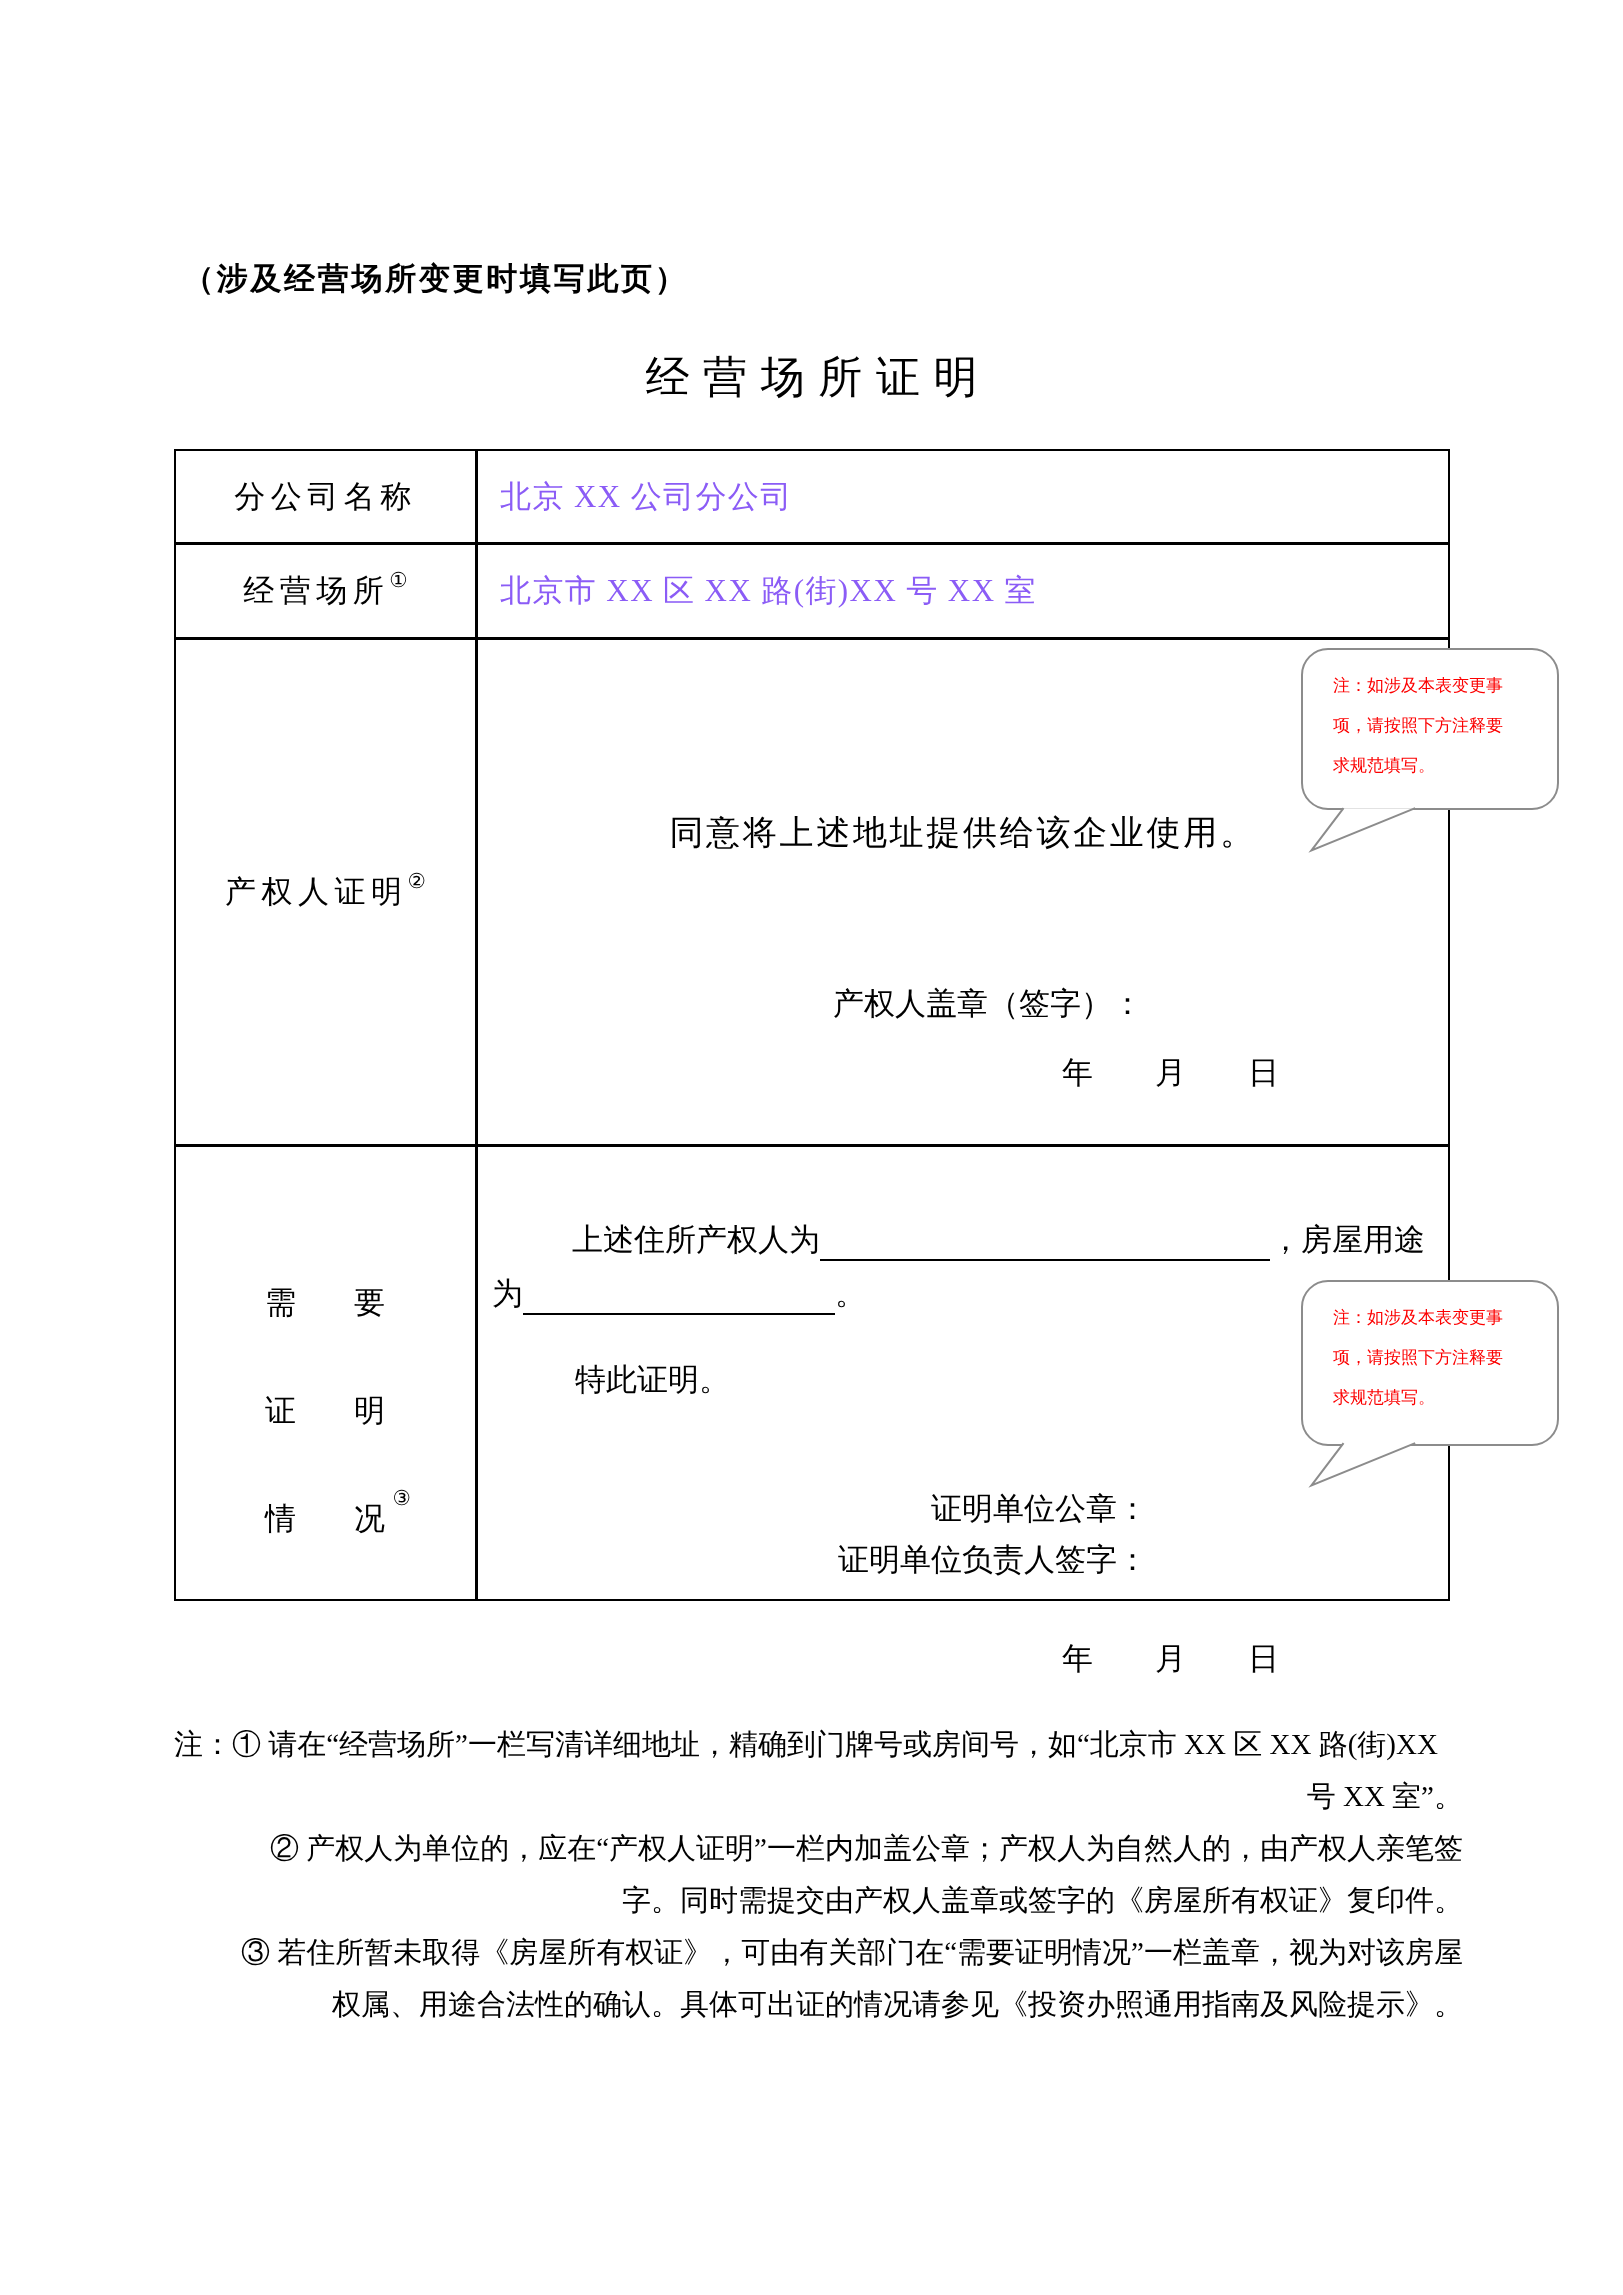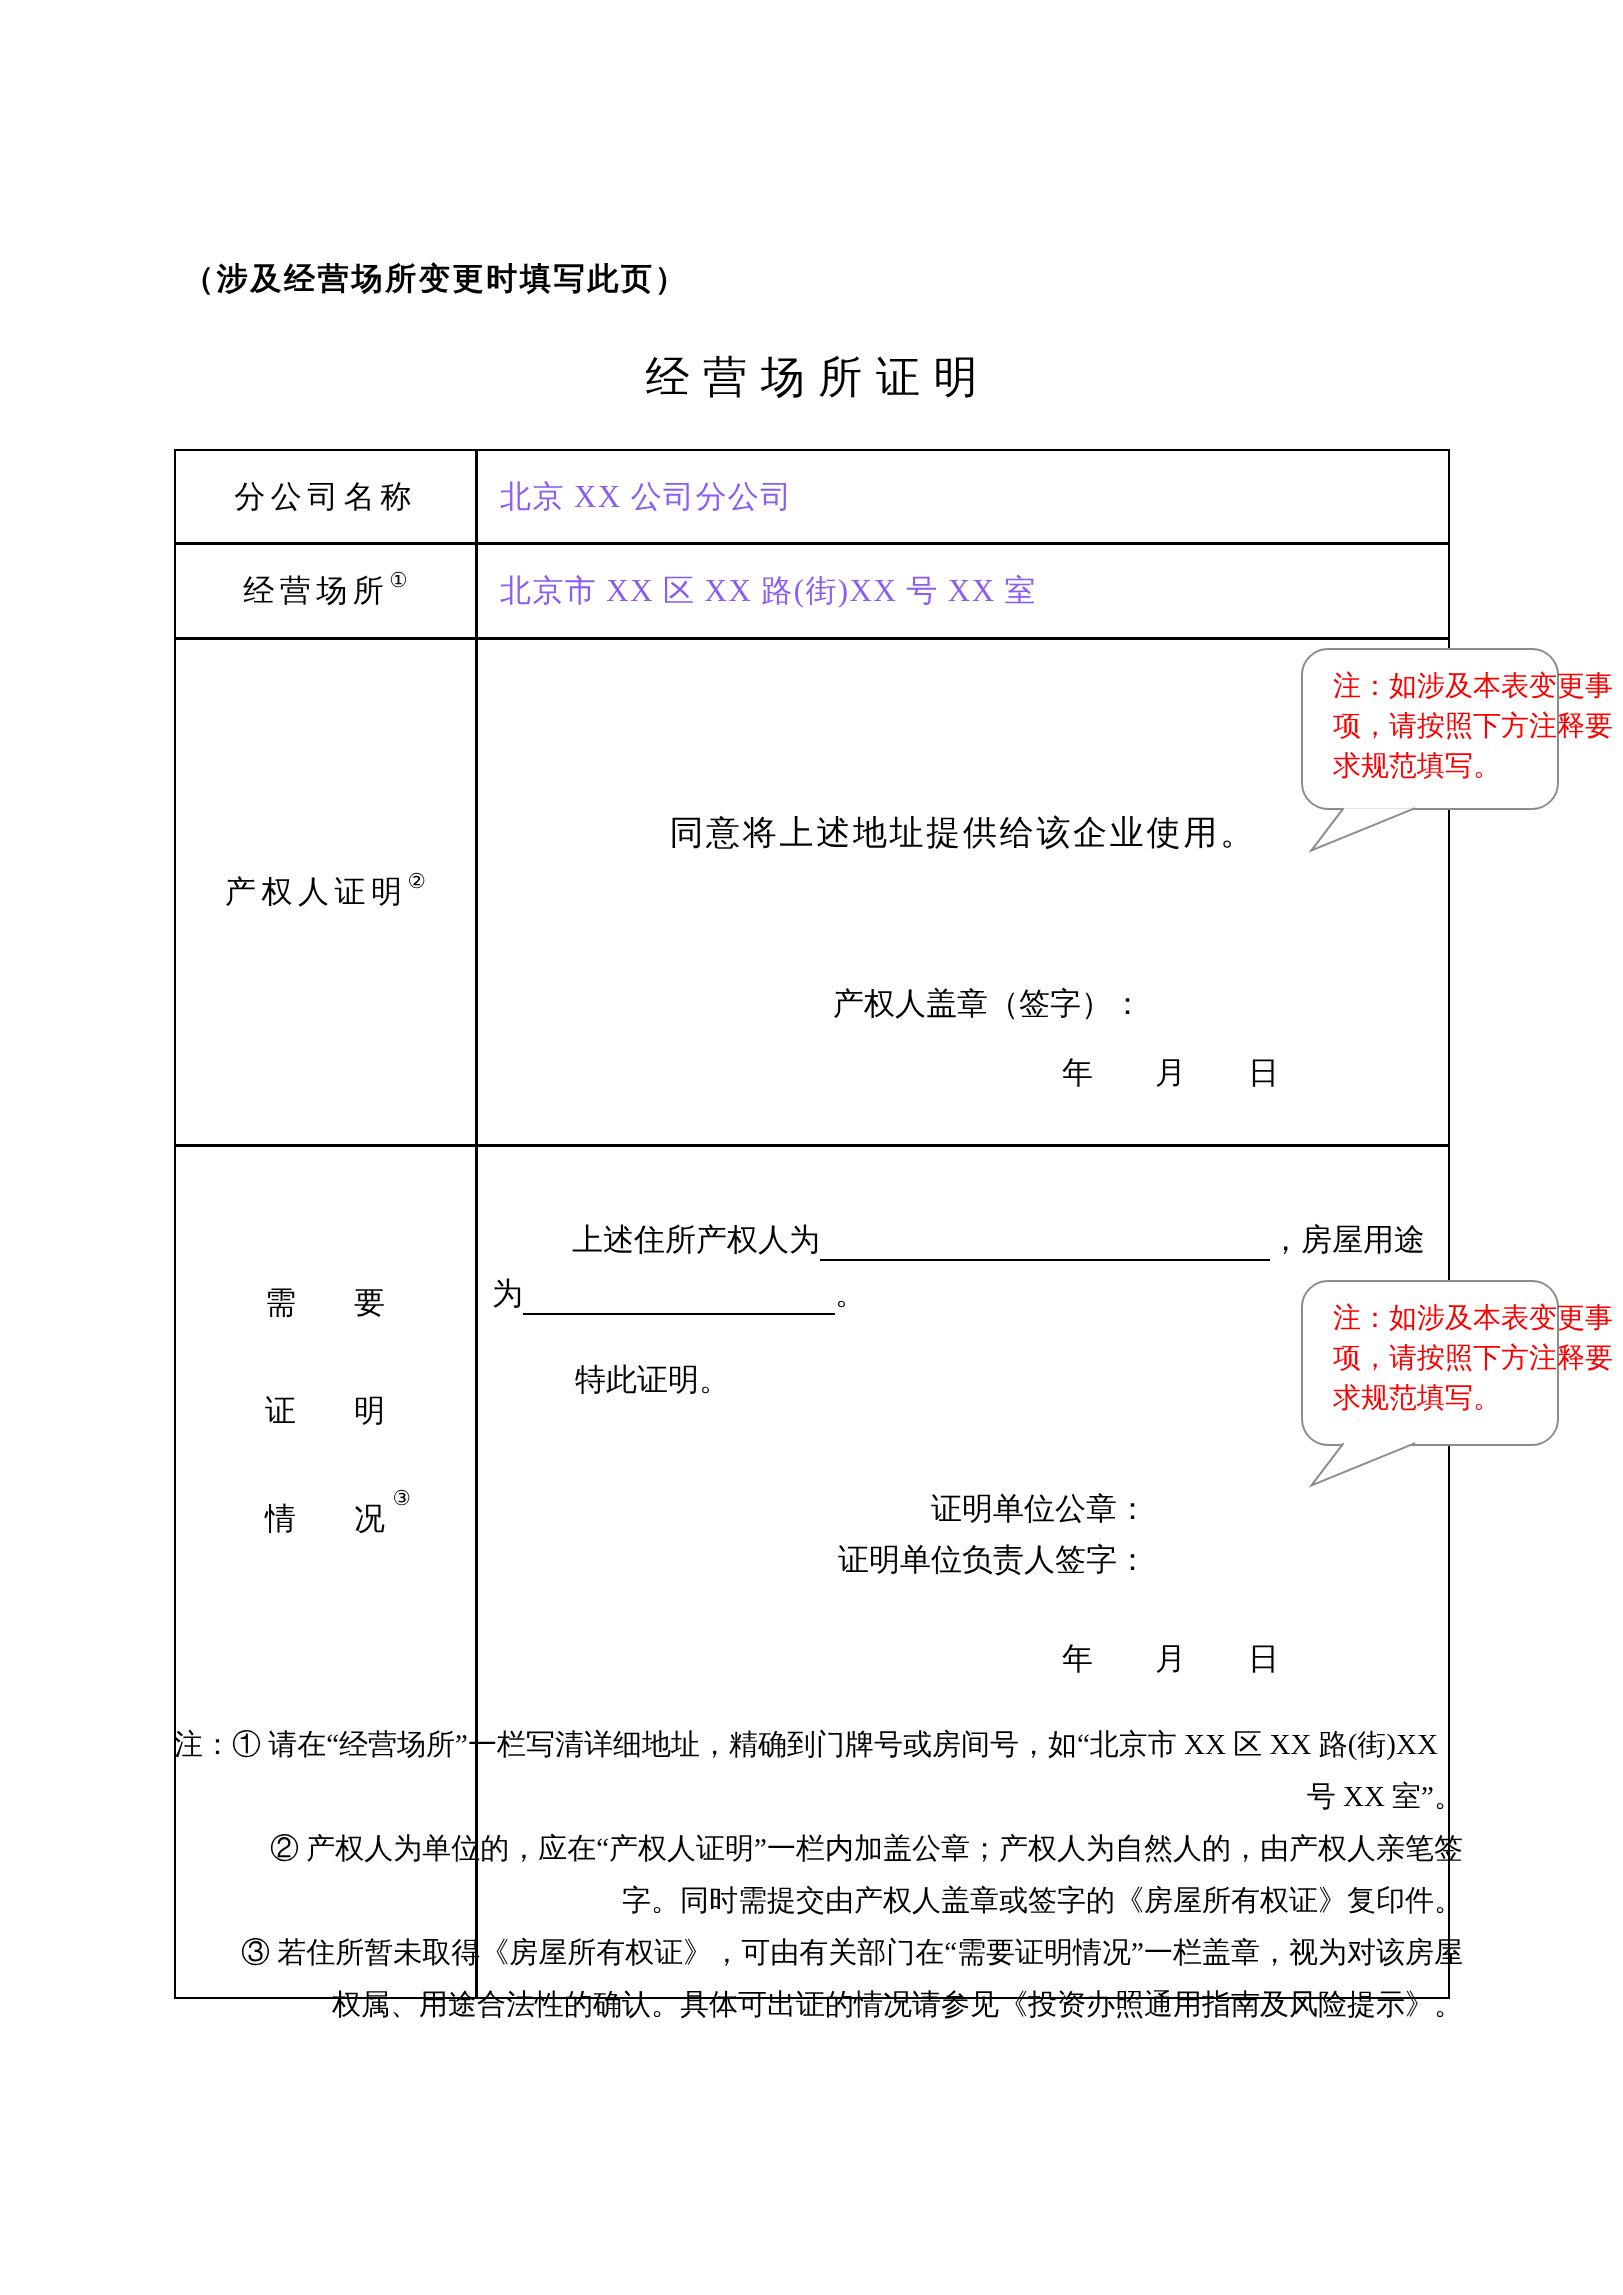--- a/index.html
+++ b/index.html
@@ -13,21 +13,21 @@
     position:absolute;left:183px;top:258px;
     font-size:31px;font-weight:bold;letter-spacing:2.7px;white-space:pre;
   }
   .doc-title{
     position:absolute;left:0;top:348px;width:1623px;
     text-align:center;font-size:44px;letter-spacing:13.6px;padding-left:13.6px;
     box-sizing:border-box;white-space:pre;
   }
   
   .tbl{
-    position:absolute;left:174px;top:449px;width:1276px;height:1550px;
+    position:absolute;left:174px;top:449px;width:1276px;height:1152px;
     border:2.7px solid #000;box-sizing:border-box;
   }
   .tbl .vline{position:absolute;left:299px;top:0;bottom:0;width:2.7px;background:#000;}
   .tbl .hline{position:absolute;left:0;right:0;height:2.7px;background:#000;}
   .cell{position:absolute;box-sizing:border-box;}
   .lblcell{display:flex;align-items:center;justify-content:center;}
   .lbl{font-size:31px;letter-spacing:5.5px;white-space:pre;}
   .valcell{display:flex;align-items:center;padding-left:23px;}
   .blue{color:#8b5cf6;font-size:31px;letter-spacing:1.4px;white-space:pre;}
   .sup{font-size:20.5px;position:relative;top:-13.6px;letter-spacing:0;}
@@ -35,21 +35,21 @@
   .stmt{font-size:34px;letter-spacing:2.7px;}
   .blank{display:inline-block;border-bottom:2.7px solid #000;height:30px;vertical-align:bottom;}
   .blank1{width:450px;}
   .blank2{width:312px;}
   .lbl-line{position:absolute;left:89px;width:120px;display:flex;justify-content:space-between;font-size:31px;}
   .lbl-line .sup3{position:absolute;right:-26px;top:-12.3px;font-size:20.5px;}
   
   .callout{
     position:absolute;left:1301px;width:258px;background:#fff;
     border:2px solid #8C8C8C;border-radius:27px;box-sizing:border-box;
-    color:#FC0000;font-size:28px;line-height:40px;
+    color:#FC0000;font-size:17px;line-height:40px;
     padding:16.4px 20.5px 13.6px 30px;z-index:5;
   }
   .callout .cl-line{white-space:pre;}
   .tail{position:absolute;z-index:6;}
   
   .notes{position:absolute;left:174px;top:1718px;width:1289px;font-size:29px;}
   .note-line{height:52px;line-height:52px;white-space:pre;}
   .note-line.indent{padding-left:60px;text-align:right;}
   
   .footer{

